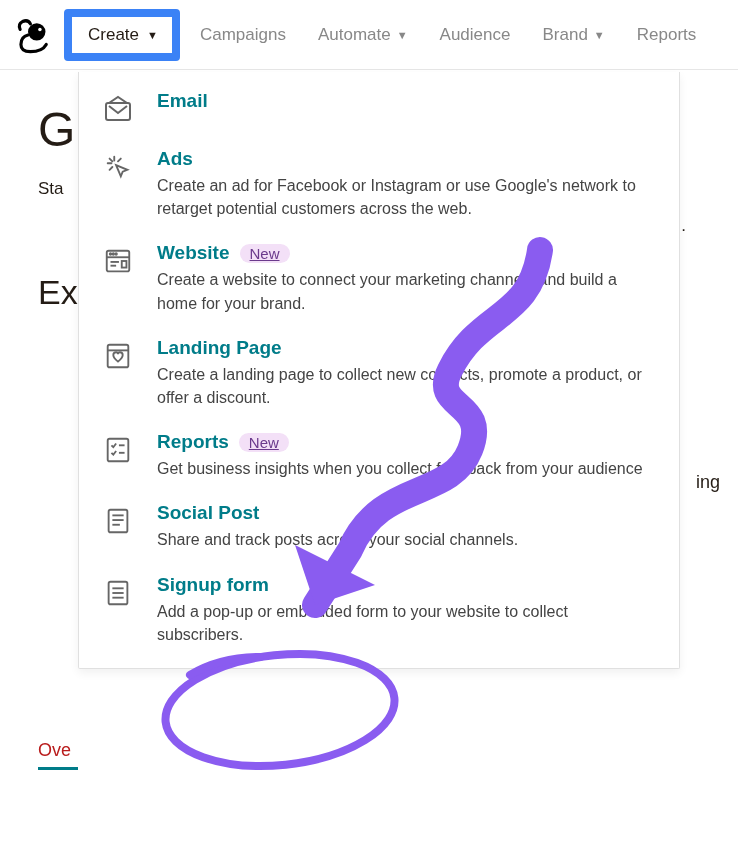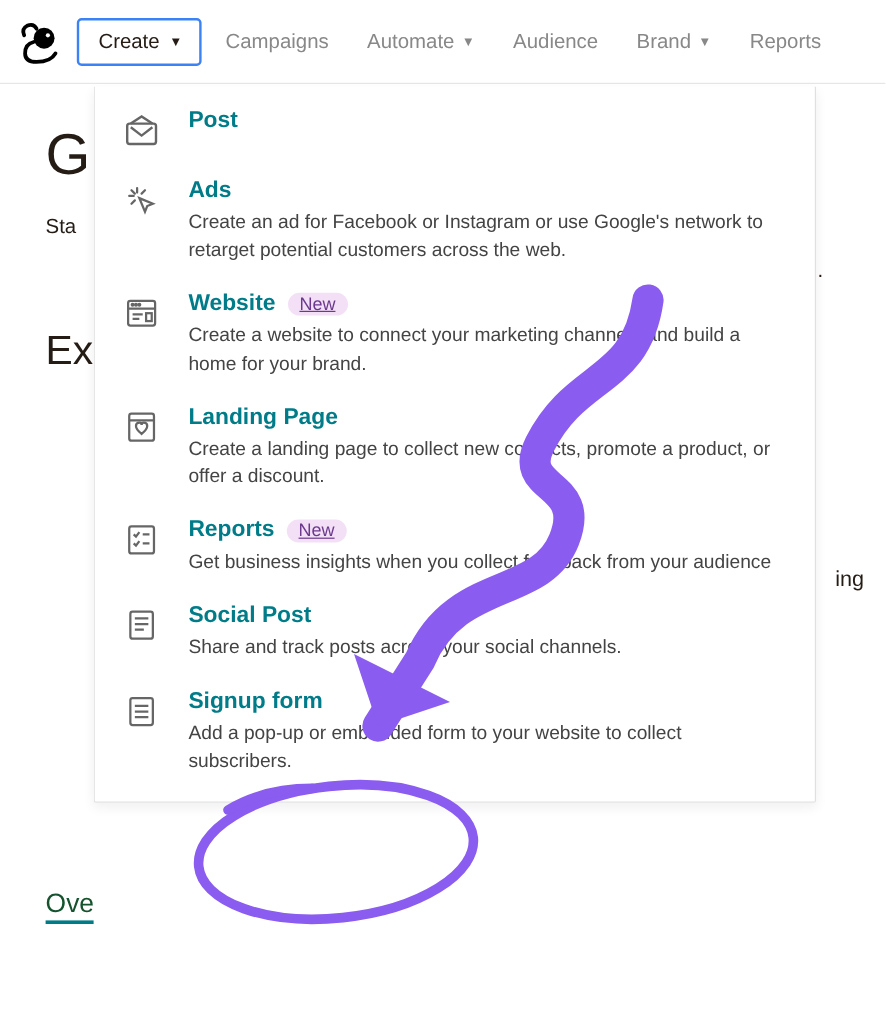--- a/index.html
+++ b/index.html
@@ -19,21 +19,21 @@
     border-bottom: 1px solid #e6e6e6;
     padding-left: 12px;
     gap: 8px;
   }
   .logo {
     width: 40px; height: 40px;
     display:flex; align-items:center; justify-content:center;
     margin-right: 4px;
   }
   .create-btn {
-    border: 2px solid #3b82f6;
+    border: 8px solid #3b82f6;
     border-radius: 4px;
     padding: 8px 14px 8px 16px;
     display: flex; align-items:center; gap:8px;
     font-size: 17px;
     color: #241c15;
     cursor: pointer;
     background:#fff;
   }
   .nav-item {
     font-size: 17px;
@@ -50,21 +50,21 @@
     position: absolute;
     top: 72px; left: 0; right: 0;
     padding: 30px 0 0 38px;
     z-index: 0;
     color:#241c15;
   }
   .page-bg h1 { font-size: 48px; font-weight: 400; }
   .page-bg .sta { font-size: 17px; margin-top: 22px; }
   .page-bg .ex { font-size: 34px; margin-top: 74px; font-weight:400; }
   .page-bg .ing { position:absolute; top:400px; right:18px; font-size:18px; }
-  .page-bg .ove { position:absolute; top:668px; left:38px; font-size:22px; color:#14532d; font-weight:500; }
+  .page-bg .ove { position:absolute; top:668px; left:38px; font-size:18px; color:#b91c1c; font-weight:500; }
   .page-bg .underline { position:absolute; top:695px; left:38px; width:40px; height:3px; background:#007c89; }
 
   .dropdown {
     position: absolute;
     top: 72px;
     left: 78px;
     width: 602px;
     background: #fff;
     border: 1px solid #e0e0e0;
     border-top: none;
@@ -165,21 +165,21 @@
   <div class="menu-item">
     <div class="mi-icon">
       <svg viewBox="0 0 32 32" width="32" height="32" fill="none" stroke="#666" stroke-width="2">
         <rect x="4" y="10" width="24" height="17" rx="2"></rect>
         <path d="M7 10 l9 -6 l9 6"></path>
         <path d="M7 13 l9 7 l9 -7"></path>
       </svg>
     </div>
     <div class="mi-body">
       <div class="mi-title">
-          <span>Post</span>
+          <span>Email</span>
         </div>
     </div>
   </div>
 
   <div class="menu-item">
     <div class="mi-icon">
       <svg viewBox="0 0 32 32" width="30" height="30" fill="none" stroke="#666" stroke-width="2" stroke-linecap="round">
         <path d="M14 14 l12 5 -5 2 -2 5 z"></path>
         <path d="M12 5 v4 M5 12 h4 M7 7 l3 3 M19 7 l-3 3 M7 19 l3 -3"></path>
       </svg>

